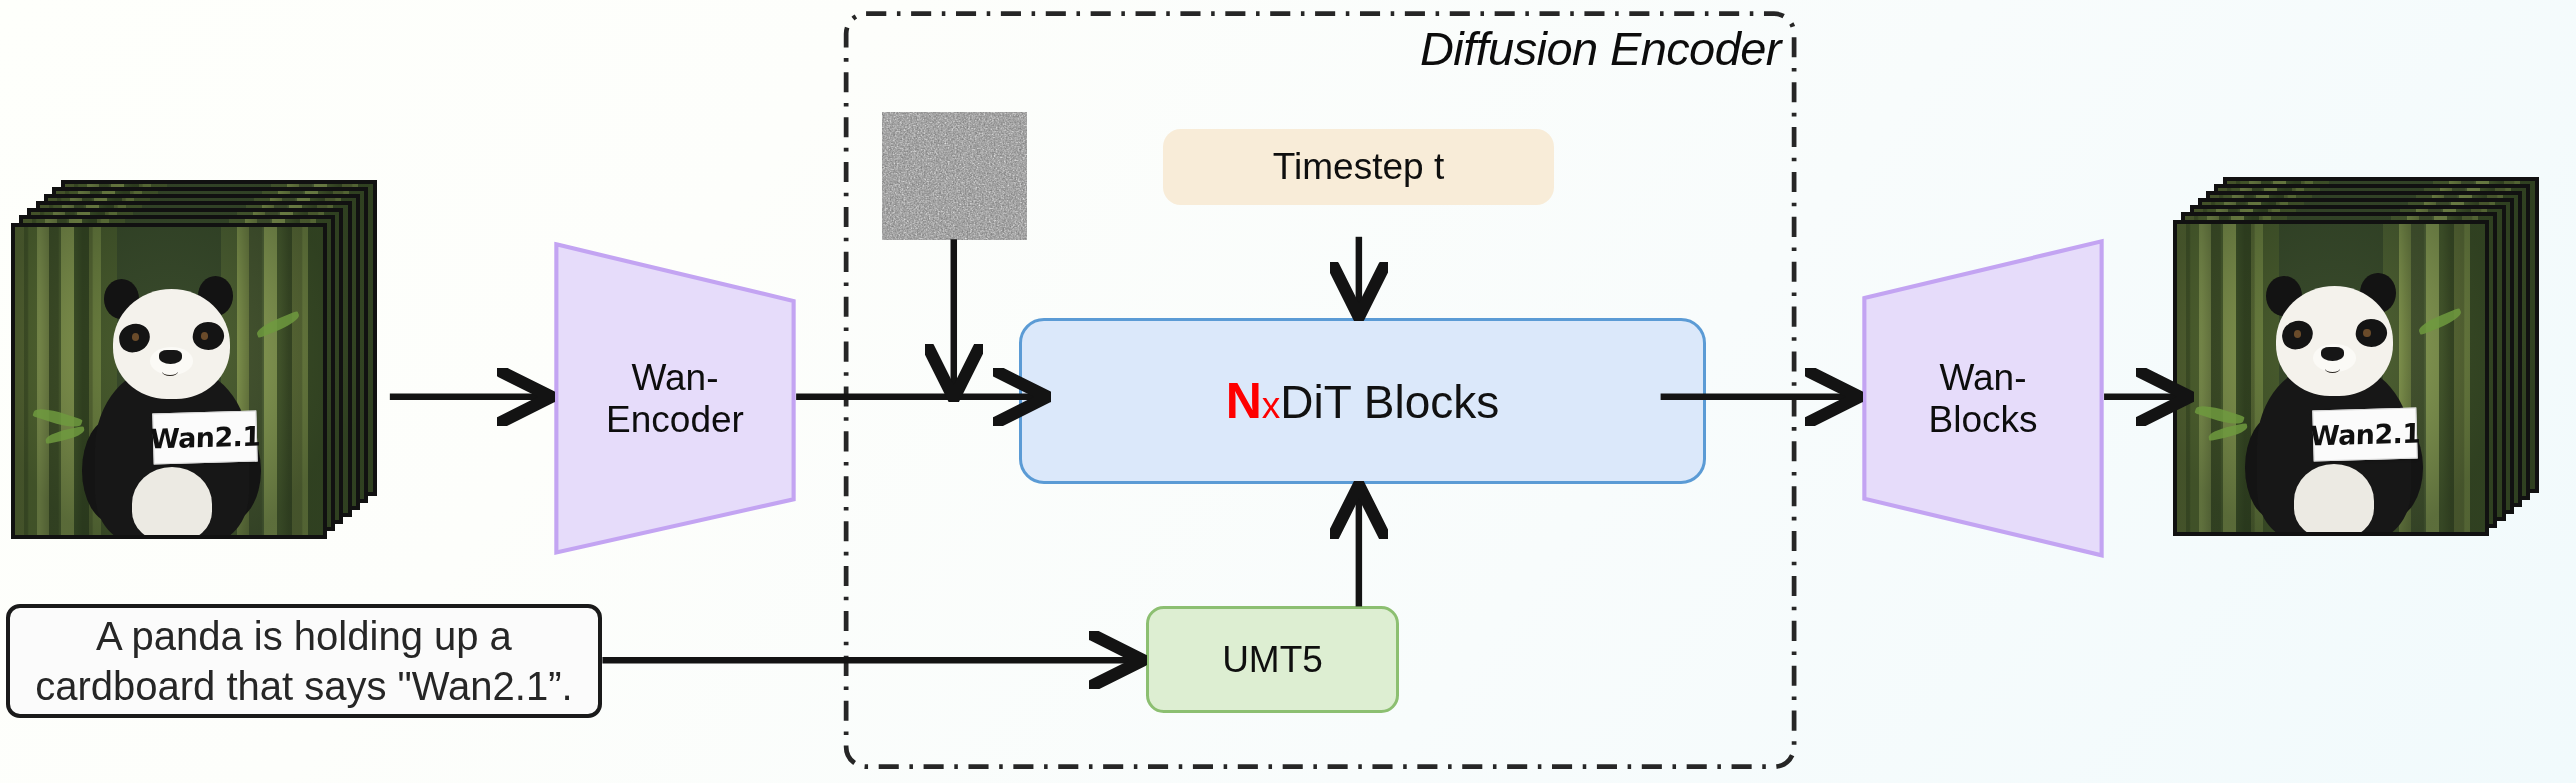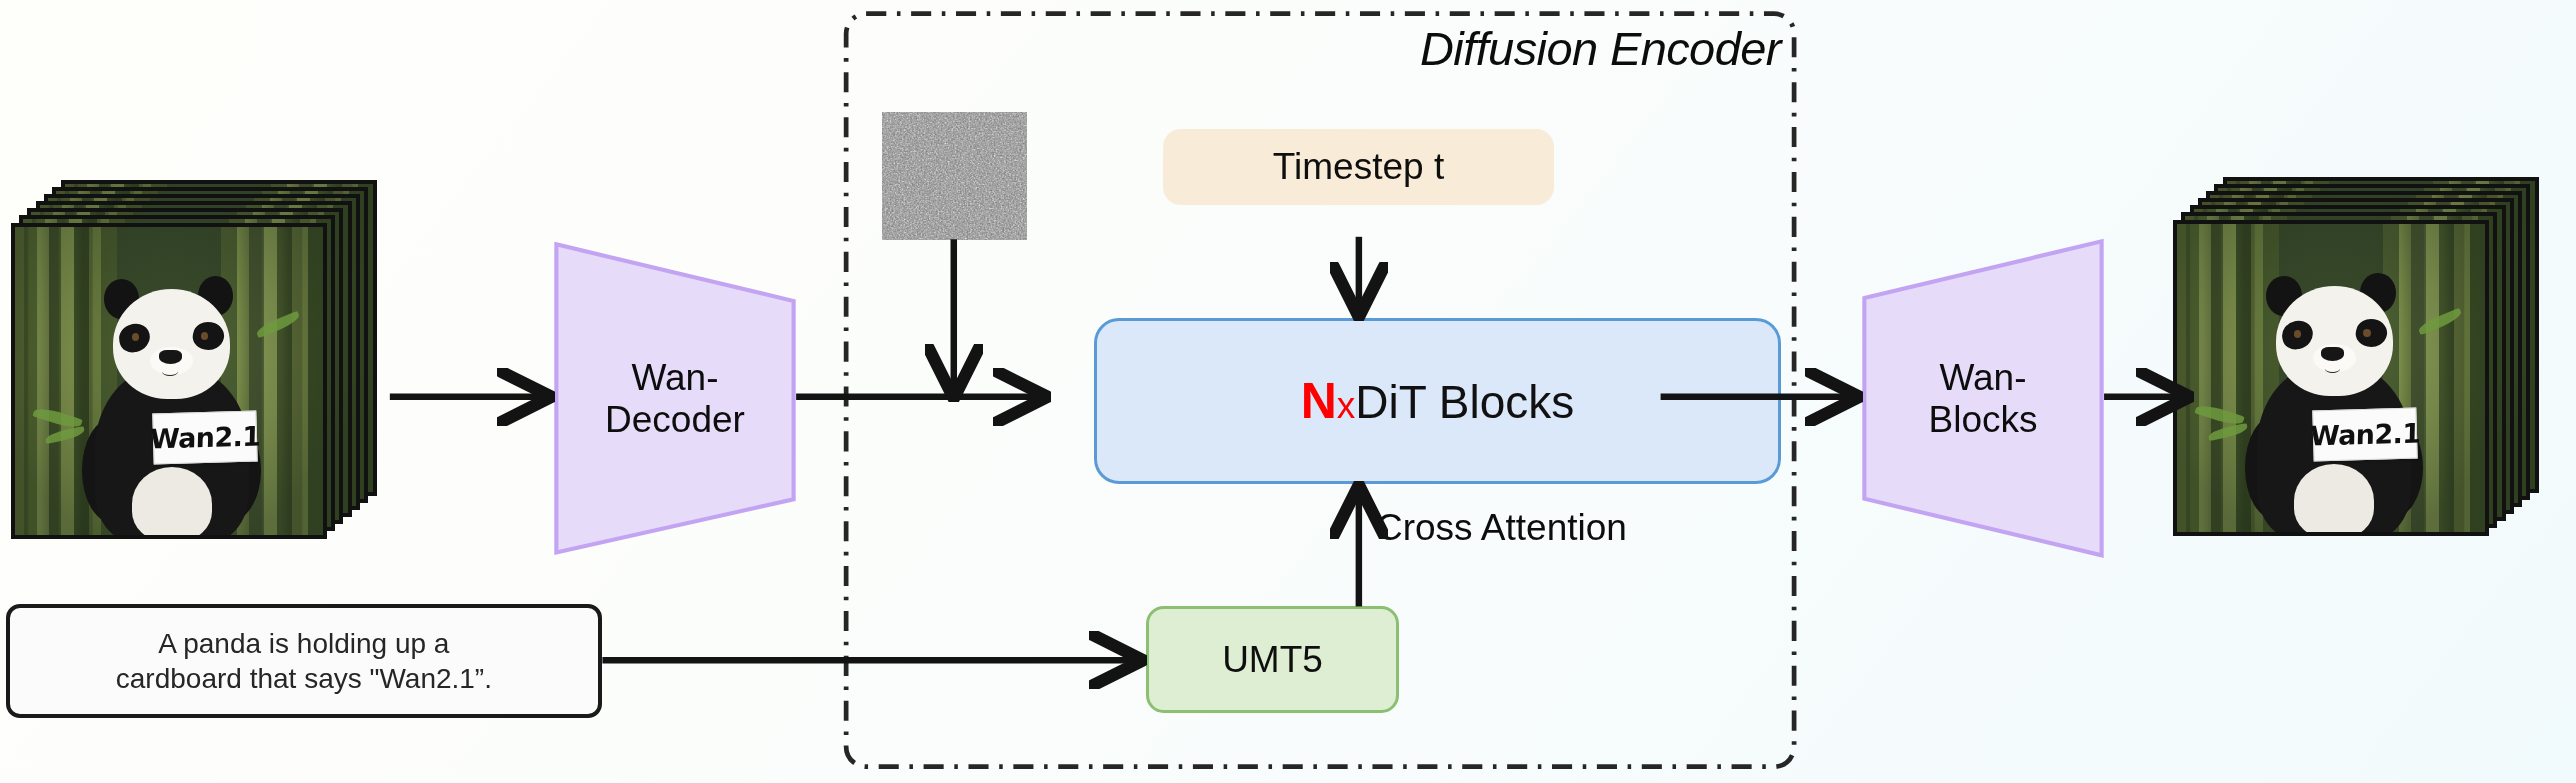--- a/index.html
+++ b/index.html
@@ -107,37 +107,37 @@
     position:absolute;display:flex;align-items:center;justify-content:center;
     box-sizing:border-box;text-align:center;
   }
   .node-timestep{
     left:1163px;top:129px;width:391px;height:76px;
     background:#f8ecd8;border-radius:17.7px;
     font-size:37px;color:#0f0f0f;
     font-family:"Liberation Sans","DejaVu Sans",sans-serif;
   }
   .node-dit{
-    left:1094px;top:318px;width:687px;height:166px;
+    left:1019px;top:318px;width:687px;height:166px;
     background:#dbe8fa;border:3px solid #5b9bd5;border-radius:25px;
   }
   .dit-label{font-size:46px;color:#111;font-family:"Liberation Sans","DejaVu Sans",sans-serif;white-space:nowrap;}
   .dit-n{color:#fe0000;font-weight:700;font-size:50px;}
   .dit-x{color:#fe0000;font-size:37px;}
   .node-umt5{
     left:1146px;top:606px;width:253px;height:107px;
     background:#ddeed2;border:3px solid #8cbf71;border-radius:17.7px;
     font-size:37px;color:#0f0f0f;
     font-family:"Liberation Sans","DejaVu Sans",sans-serif;
   }
   .node-prompt{
     left:5.9px;top:604px;width:596px;height:114px;
     background:#fbfbfb;border:4.1px solid #1a1a1a;border-radius:14px;
     flex-direction:column;line-height:1.25;
-    font-size:28px;color:#262626;
+    font-size:40px;color:#262626;
     font-family:"Liberation Sans","DejaVu Sans",sans-serif;
     text-align:center;
   }
 
   
   .trap{position:absolute;}
   .trap svg{position:absolute;inset:0;overflow:visible;}
   .trap-label{
     position:absolute;inset:0;display:flex;flex-direction:column;
     align-items:center;justify-content:center;
@@ -310,21 +310,21 @@
       <rect width="100" height="100" filter="url(#noisef)" opacity="1"></rect>
     </svg>
   </div>
 
   <div class="trap trap-encoder">
     <svg viewBox="0 0 410 530" preserveAspectRatio="none">
       <polygon points="4,4 406,100 406,436 4,526" fill="#e6dcfa" stroke="#c3a4f2" stroke-width="7"></polygon>
     </svg>
     <div class="trap-label">
       <span>Wan-</span>
-      <span>Decoder</span>
+      <span>Encoder</span>
     </div>
   </div>
 
   <div class="trap trap-decoder">
     <svg viewBox="0 0 410 540" preserveAspectRatio="none">
       <polygon points="4,100 406,4 406,536 4,440" fill="#e6dcfa" stroke="#c3a4f2" stroke-width="7"></polygon>
     </svg>
     <div class="trap-label">
       <span>Wan-</span>
       <span>Blocks</span>
@@ -341,21 +341,20 @@
 
   <div class="node node-umt5">
     <span>UMT5</span>
   </div>
 
   <div class="node node-prompt">
     <span>A panda is holding up a</span>
     <span>cardboard that says "Wan2.1”.</span>
   </div>
 
-  <div class="cross-attn-label">Cross Attention</div>
 
   <svg class="arrows" viewBox="0 0 4362 1326">
     <defs>
       <marker id="ah" markerWidth="9" markerHeight="9" refX="7.6" refY="4.5" orient="auto" markerUnits="strokeWidth">
         <path d="M0.6,0.6 L8.4,4.5 L0.6,8.4" fill="none" stroke="#131313" stroke-width="1.9" stroke-linecap="round" stroke-linejoin="round"></path>
       </marker>
     </defs>
     <g stroke="#131313" stroke-width="11" fill="none">
 
       <line x1="660" y1="672" x2="925" y2="672" marker-end="url(#ah)"></line>

